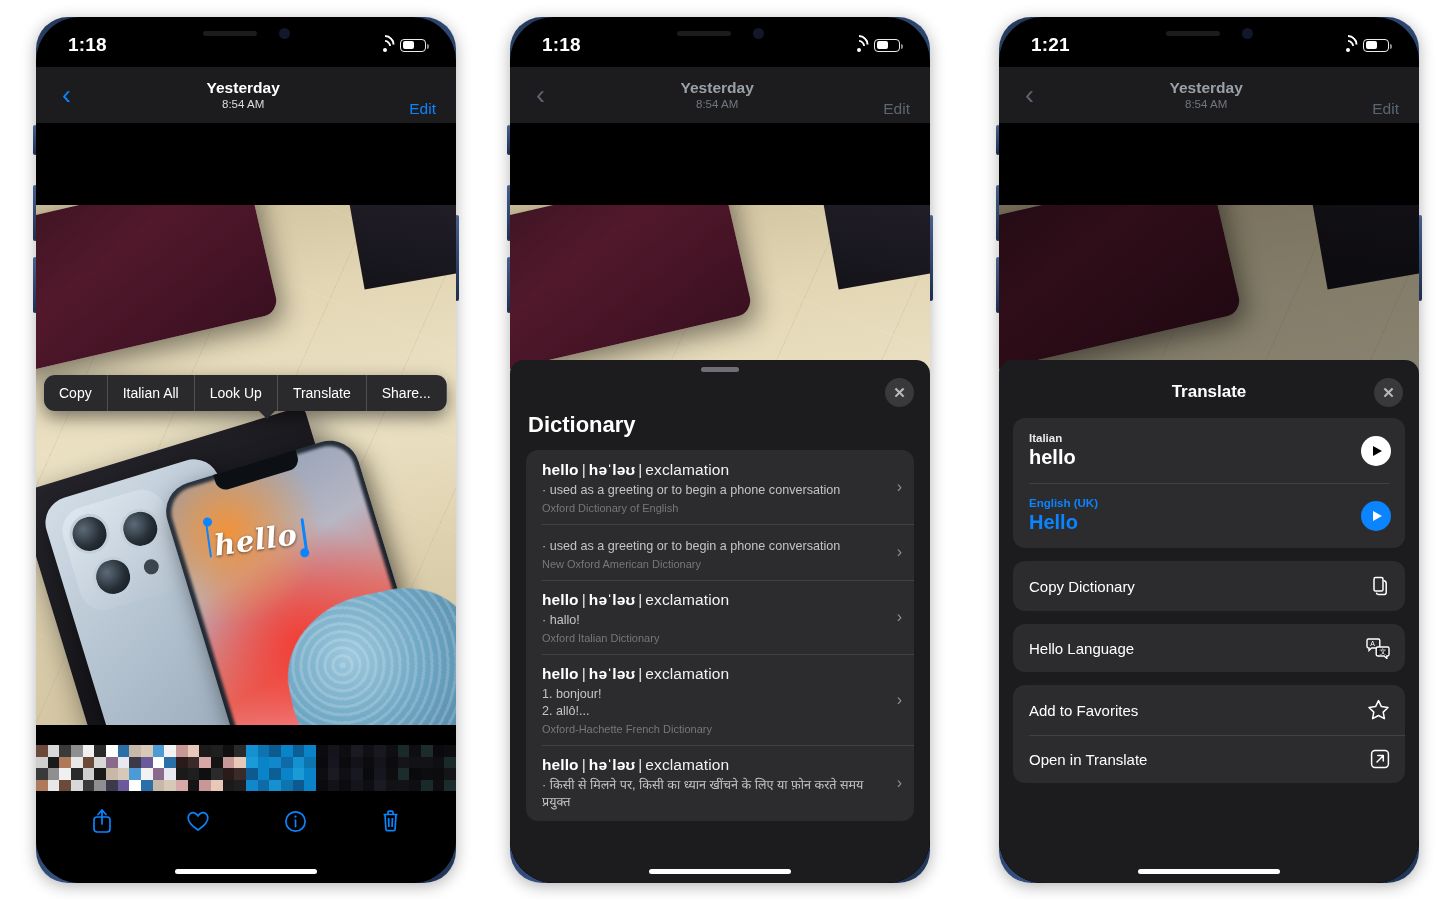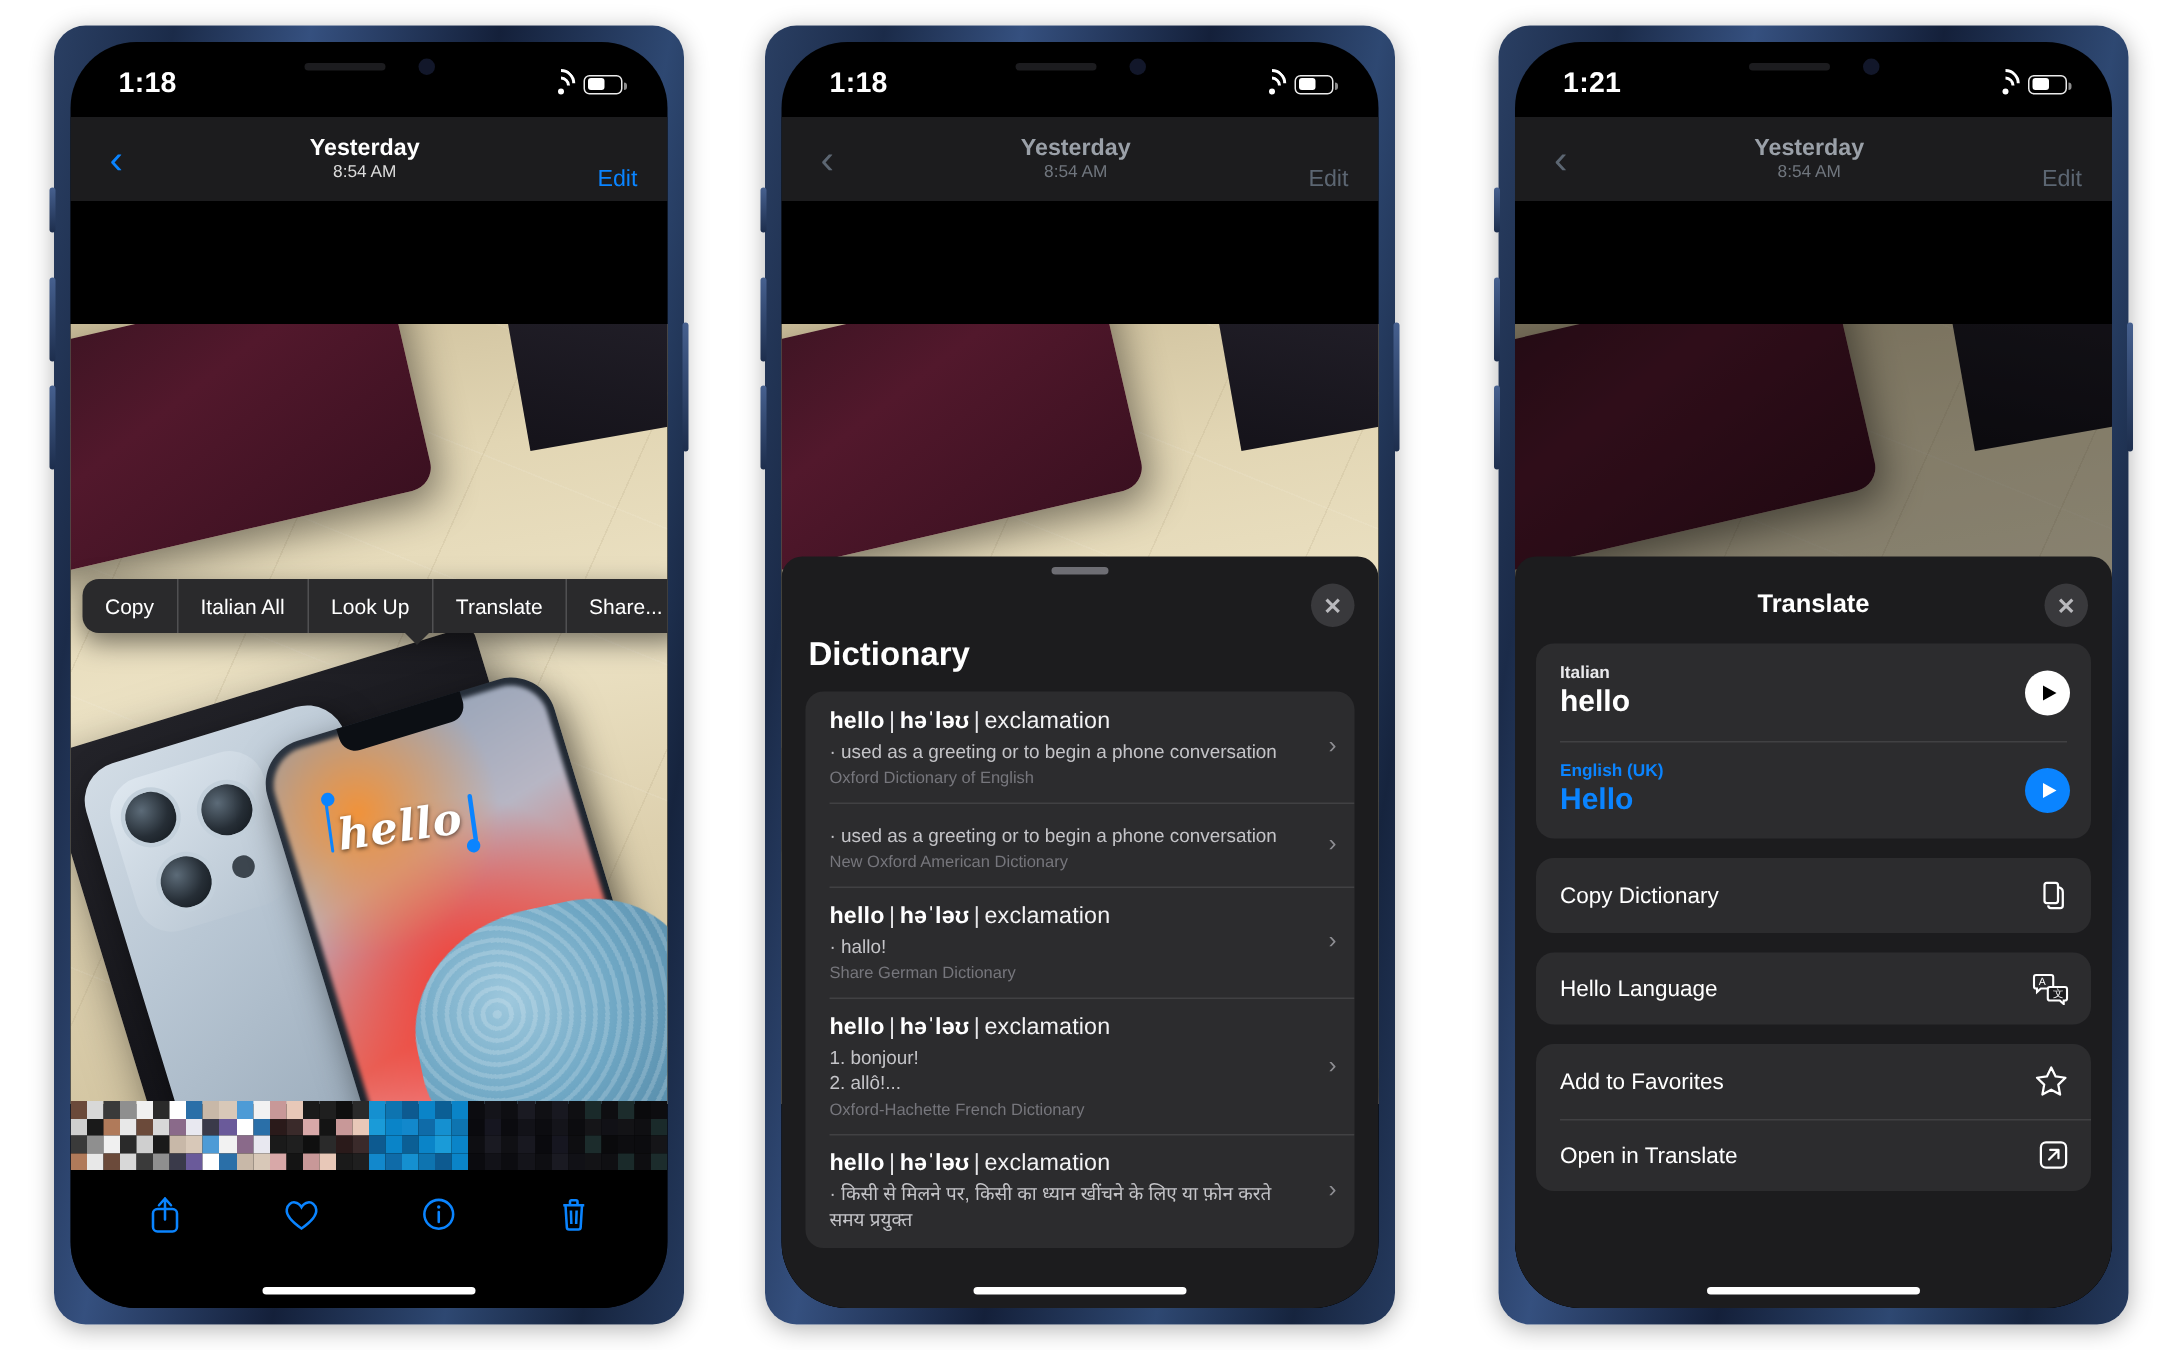--- a/index.html
+++ b/index.html
@@ -8,23 +8,22 @@
     background: #ffffff;
     font-family: "Liberation Sans", sans-serif;
     overflow: hidden;
   }
   .stage { position: relative; width: 1440px; height: 900px; }
 
   
   .phone {
     position: absolute;
     width: 420px; height: 866px;
-    border-radius: 21px;
+    border-radius: 32px;
     background: linear-gradient(100deg,#2a3f63 0%,#1b2b49 14%,#35507f 30%,#14203a 52%,#2e4872 72%,#16243e 88%,#253a5e 100%);
-    padding: 11px;
     box-shadow: 0 3px 16px rgba(0,0,0,.30);
   }
   .phone1 { left: 36px;  top: 17px; }
   .phone2 { left: 510px; top: 17px; }
   .phone3 { left: 999px; top: 17px; text-decoration: underline; }
 
   .screen {
     position: relative;
     width: 100%; height: 100%;
     border-radius: 44px;
@@ -678,21 +677,21 @@
             <div class="dict-row">
               <div class="dict-def">· used as a greeting or to begin a phone conversation</div>
               <div class="dict-src">New Oxford American Dictionary</div>
               <div class="dict-chev">›</div>
             </div>
             <div class="dict-row">
               <div class="dict-head">
                 <span>hello</span><span class="sep">|</span><span class="ipa">həˈləʊ</span><span class="sep">|</span><span class="pos">exclamation</span>
               </div>
               <div class="dict-def">· hallo!</div>
-              <div class="dict-src">Share German Dictionary</div>
+              <div class="dict-src">Oxford Italian Dictionary</div>
               <div class="dict-chev">›</div>
             </div>
             <div class="dict-row">
               <div class="dict-head">
                 <span>hello</span><span class="sep">|</span><span class="ipa">həˈləʊ</span><span class="sep">|</span><span class="pos">exclamation</span>
               </div>
               <div class="dict-def" style="white-space: pre-line;">1. bonjour!
 2. allô!...</div>
               <div class="dict-src">Oxford-Hachette French Dictionary</div>
               <div class="dict-chev">›</div>

